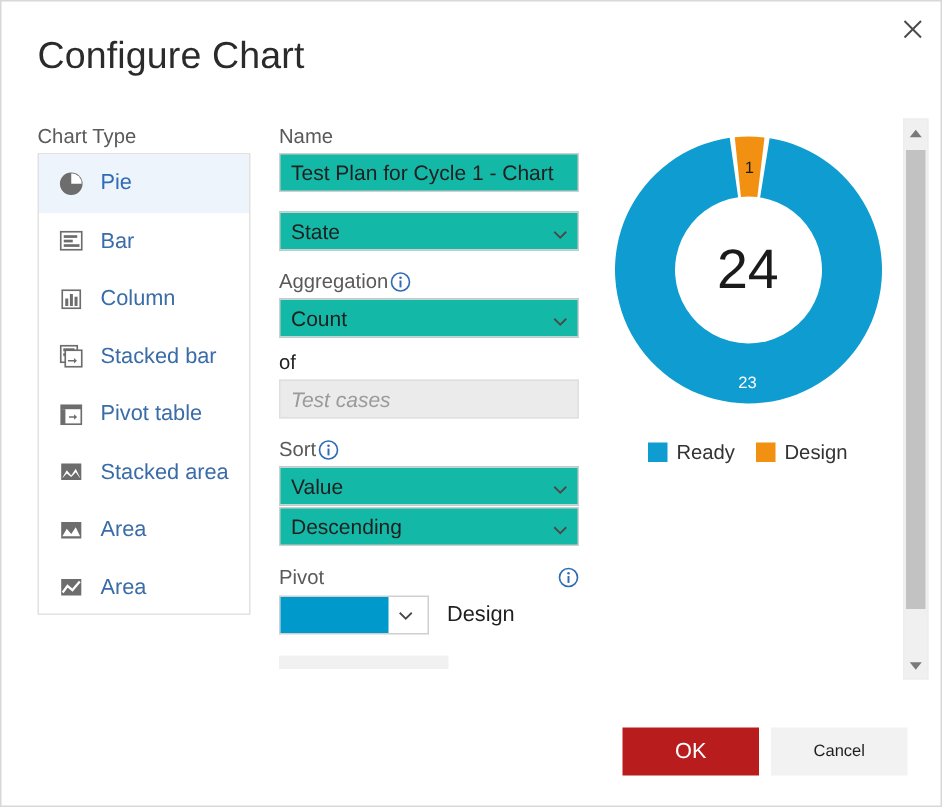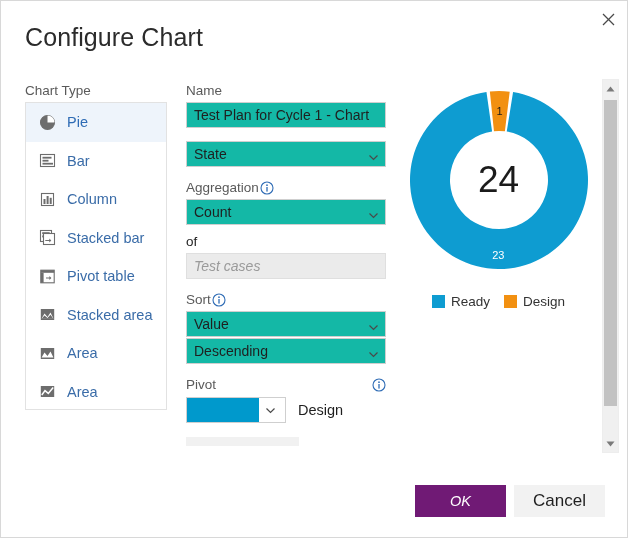--- a/index.html
+++ b/index.html
@@ -144,21 +144,21 @@
     position: absolute; left: 414px; top: 484px;
     width: 91px; height: 32px;
     background: #0072c6; color: #fff; border: 0;
     font-size: 14.5px; font-family: "Liberation Sans", sans-serif;
     cursor: pointer;
   }
   #cancel-btn {
     position: absolute; left: 513px; top: 484px;
     width: 91px; height: 32px;
     background: #f2f2f2; color: #1f1f1f; border: 0;
-    font-size: 17px; font-family: "Liberation Sans", sans-serif;
+    font-size: 11px; font-family: "Liberation Sans", sans-serif;
     cursor: pointer;
   }
 </style>
 </head>
 <body>
 
 <div id="dialog">
 
   <button id="close-btn" title="Close">
     <span>
@@ -383,16 +383,16 @@
     </div>
     <div id="sb-thumb"></div>
     <div class="sb-arrow" id="sb-down">
       <svg width="9" height="6" viewBox="0 0 9 6" aria-hidden="true">
         <polygon points="0.5,0.5 8.5,0.5 4.5,5.5" fill="#7a7a7a"></polygon>
       </svg>
     </div>
   </div>
 
   <div id="footer-sep"></div>
-  <button id="ok-btn" style="background: #701a75; font-style: italic;">OK</button>
+  <button id="ok-btn" style="background: #b91c1c;">OK</button>
   <button id="cancel-btn">Cancel</button>
 
 </div>
 
 </body></html>

